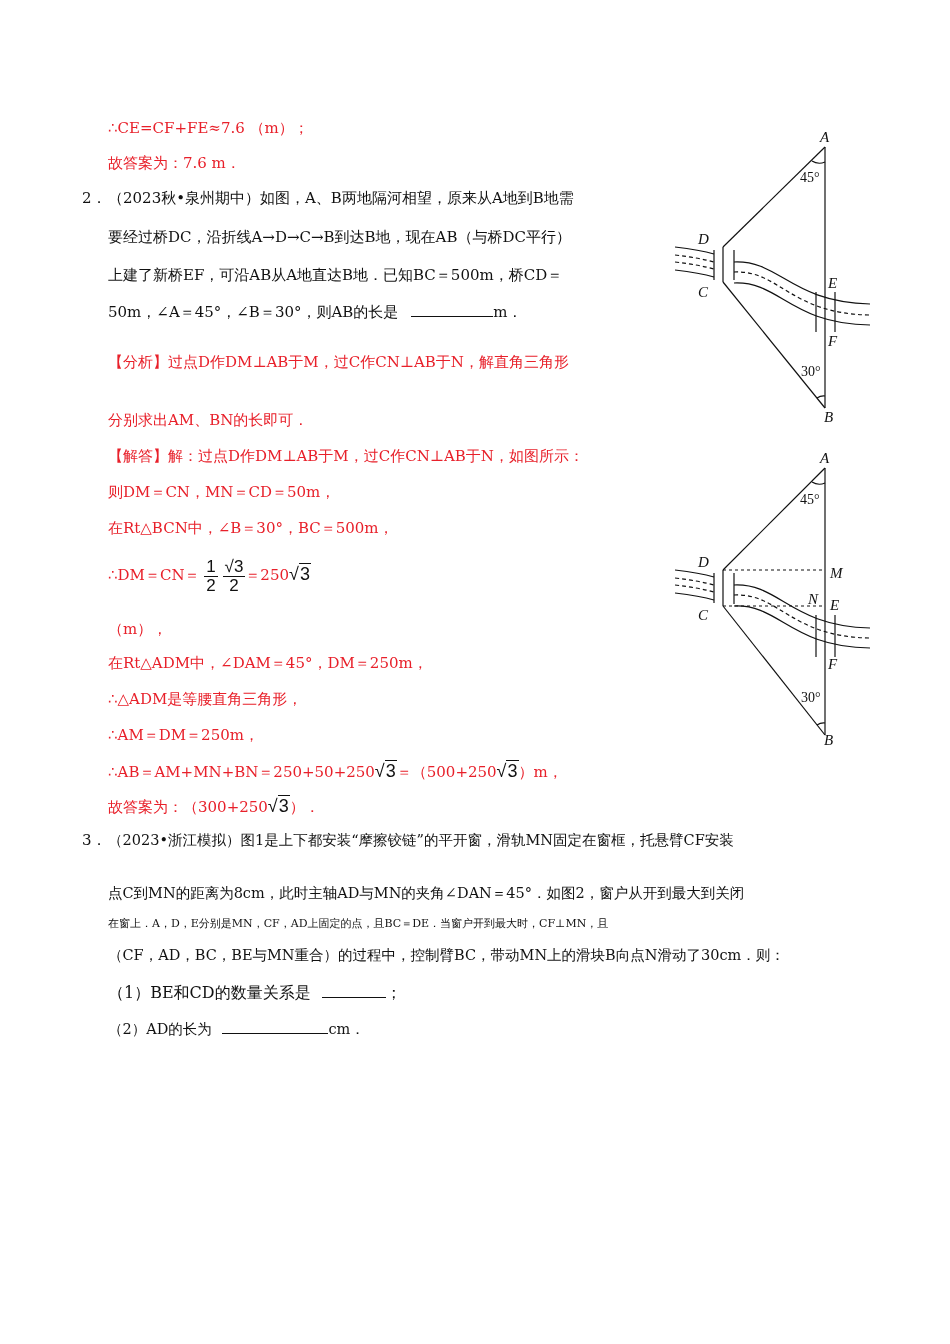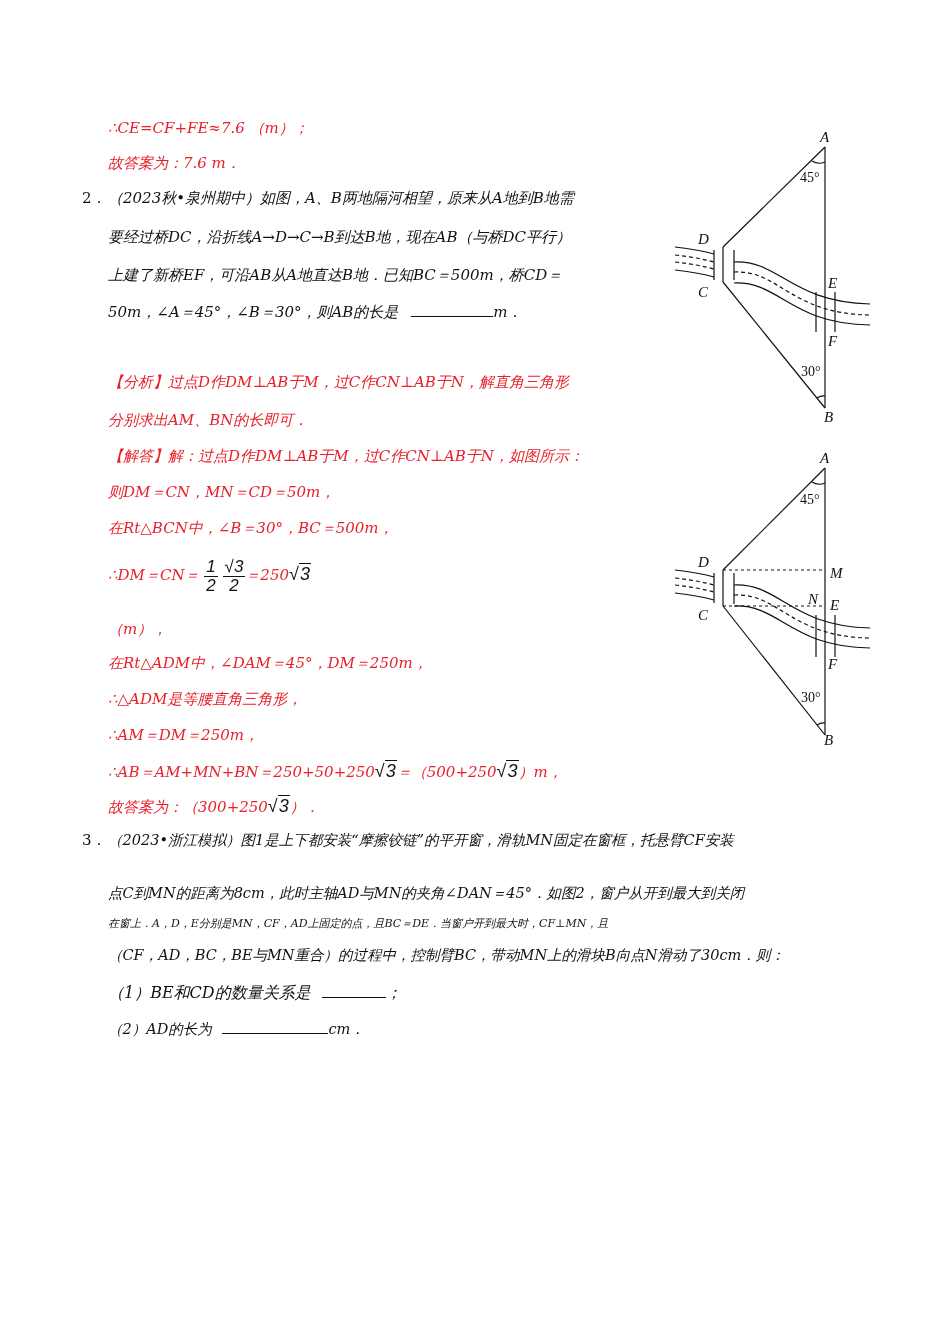--- a/index.html
+++ b/index.html
@@ -1,18 +1,18 @@
 <!DOCTYPE html>
 <html><head>
   <meta charset="utf-8">
   <style>
     html, body { margin: 0; padding: 0; background: #ffffff; }
     body { width: 950px; height: 1344px; position: relative; overflow: hidden;
            font-family: "DejaVu Serif", "Liberation Serif", serif; color: #111; }
-    .line { position: absolute; left: 108px; font-size: 15px; line-height: 20px; white-space: nowrap; font-style: italic; }
+    .line { position: absolute; left: 108px; font-size: 15px; line-height: 20px; white-space: nowrap; }
     .red { color: #e8202a; }
     .num { position: absolute; left: 82px; font-size: 15px; line-height: 20px; }
     .blank { display: inline-block; border-bottom: 1px solid #111; height: 14px; vertical-align: baseline; }
     .frac { display: inline-block; vertical-align: middle; text-align: center; position: relative; font-family: "Liberation Sans", sans-serif; color:#111; }
     .frac .n { display: block; font-size: 17px; line-height: 18px; border-bottom: 1px solid #111; padding: 0 2px; }
     .frac .d { display: block; font-size: 17px; line-height: 18px; }
     .sqrt { font-family: "Liberation Sans", sans-serif; color: #111; font-size: 18px; }
     .sqrt .rad { border-top: 1px solid #111; padding: 0 1px; }
     svg text { font-family: "Liberation Serif", serif; font-style: italic; font-size: 15px; fill: #111; }
     svg text.deg { font-style: normal; font-size: 14px; }
@@ -25,21 +25,21 @@
 
 <div class="num" style="top:188px">2．</div>
 <div class="line" style="top:188px">（2023秋•泉州期中）如图，A、B两地隔河相望，原来从A地到B地需</div>
 <div class="line" style="top:227px">要经过桥DC，沿折线A→D→C→B到达B地，现在AB（与桥DC平行）</div>
 <div class="line" style="top:265px">上建了新桥EF，可沿AB从A地直达B地．已知BC＝500m，桥CD＝</div>
 <div class="line" style="top:302px">
   <span>50m，∠A＝45°，∠B＝30°，则AB的长是</span>
   <span class="blank" style="width:82px;margin-left:8px"></span><span>m．</span>
 </div>
 
-<div class="line red" style="top:372px">【分析】过点D作DM⊥AB于M，过C作CN⊥AB于N，解直角三角形</div>
+<div class="line red" style="top:352px">【分析】过点D作DM⊥AB于M，过C作CN⊥AB于N，解直角三角形</div>
 <div class="line red" style="top:410px">分别求出AM、BN的长即可．</div>
 
 <div class="line red" style="top:446px">【解答】解：过点D作DM⊥AB于M，过C作CN⊥AB于N，如图所示：</div>
 <div class="line red" style="top:482px">则DM＝CN，MN＝CD＝50m，</div>
 <div class="line red" style="top:518px">在Rt△BCN中，∠B＝30°，BC＝500m，</div>
 
 <div class="line red" style="top:556px;line-height:36px;">
   <span>∴DM＝CN＝</span>
   <span class="frac">
     <span class="n">1</span>

